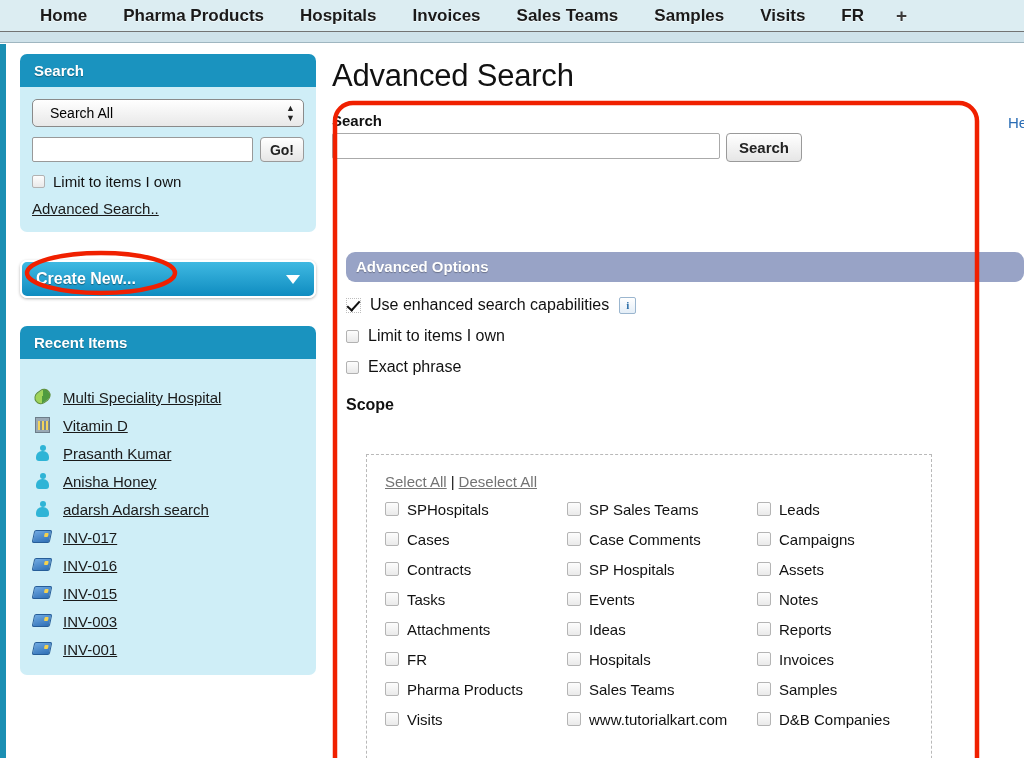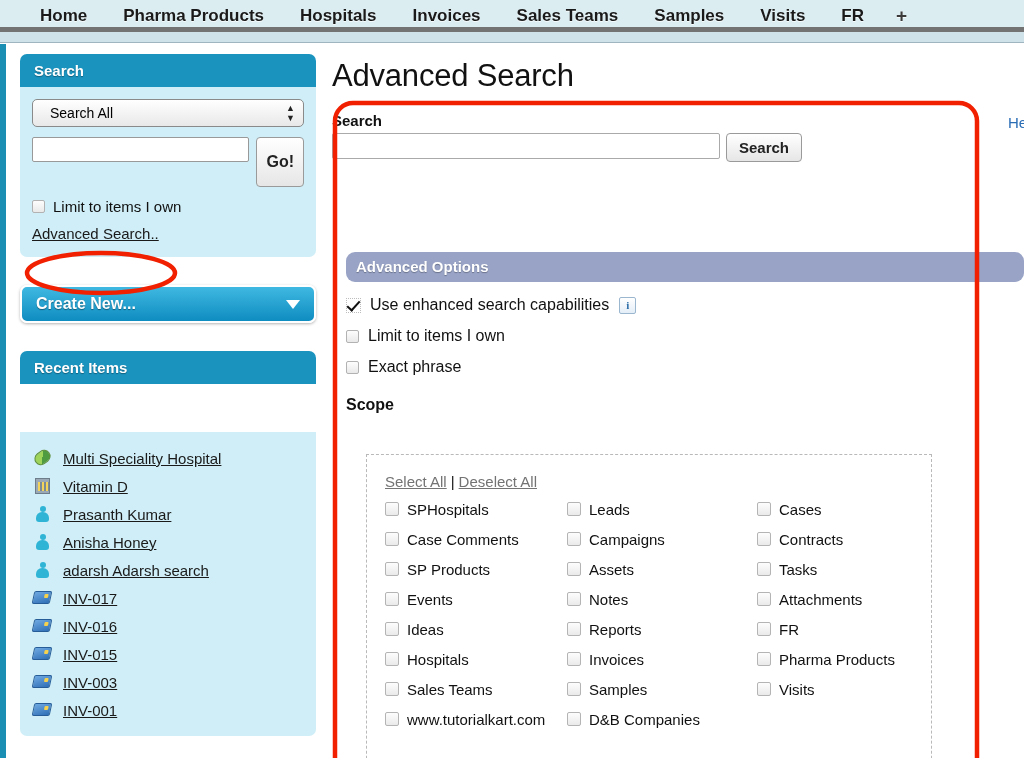--- a/index.html
+++ b/index.html
@@ -11,21 +11,21 @@
     background: #ffffff;
     font-family: "Liberation Sans", sans-serif;
     -webkit-font-smoothing: antialiased;
   }
 
   
   #topnav {
     position: absolute; left: 0; top: 0;
     width: 1024px; height: 32px;
     background: #dcedf2;
-    border-bottom: 5px solid #737373;
+    border-bottom: 1px solid #737373;
   }
   #topnav .tabs {
     display: flex; align-items: center;
     height: 32px; padding-left: 22px;
     gap: 0px;
   }
   .navtab {
     font-size: 17px; font-weight: bold;
     color: #1a1a1a;
     padding: 0 18px;
@@ -66,21 +66,21 @@
     color: #ffffff;
     font-size: 15px; font-weight: bold;
     padding: 8px 14px;
     text-shadow: 0 1px 1px rgba(0,0,0,.35);
   }
   .panel-body {
     background: #cfeef7;
     border-radius: 0 0 7px 7px;
     padding: 12px 12px 14px 12px;
   }
-  .panel-body.tight { padding: 12px 10px 12px 10px; margin-top: 48px; }
+  .panel-body.tight { padding: 24px 10px 12px 10px; }
 
   select.searchscope {
     width: 100%; height: 28px;
     font-size: 14px;
     font-family: "Liberation Sans", sans-serif;
     border: 1px solid #8a8a8a;
     border-radius: 5px;
     background: linear-gradient(#ffffff,#e8e8e8);
     padding: 2px 17px;
     appearance: none; -webkit-appearance: none;
@@ -94,22 +94,22 @@
   .searchrow { display: flex; gap: 7px; margin-top: 10px; }
   .searchrow input[type=text] {
     flex: 1 1 auto; height: 25px;
     border: 1px solid #999; border-radius: 2px;
     background: #fff; font-size: 14px; padding: 2px 4px;
     font-family: "Liberation Sans", sans-serif;
   }
   .btn {
     border: 1px solid #9a9a9a; border-radius: 4px;
     background: linear-gradient(#ffffff,#e6e6e6);
-    font-size: 16px; font-weight: bold; color: #222;
-    padding: 15px 9px; cursor: pointer;
+    font-size: 14px; font-weight: bold; color: #222;
+    padding: 3px 9px; cursor: pointer;
     font-family: "Liberation Sans", sans-serif;
   }
   .chkline { display: flex; align-items: center; margin-top: 11px; }
   .chkbox {
     width: 13px; height: 13px;
     border: 1px solid #b2b2b2; border-radius: 2px;
     background: linear-gradient(#fdfdfd,#e9e9e9);
     display: inline-block; flex: 0 0 auto;
   }
   .chklabel { font-size: 15px; color: #111; margin-left: 8px; }
@@ -417,41 +417,45 @@
     <div class="selectall">
       <a>Select All</a><span class="sep">|</span><a>Deselect All</a>
     </div>
     <div class="scopegrid" id="scopegrid">
         <div class="scopecell">
           <span class="cb"></span>
           <span class="tx">SPHospitals</span>
         </div>
         <div class="scopecell">
           <span class="cb"></span>
+          <span class="tx">SP Sales Teams</span>
+        </div>
+        <div class="scopecell">
+          <span class="cb"></span>
           <span class="tx">Leads</span>
         </div>
         <div class="scopecell">
           <span class="cb"></span>
           <span class="tx">Cases</span>
         </div>
         <div class="scopecell">
           <span class="cb"></span>
           <span class="tx">Case Comments</span>
         </div>
         <div class="scopecell">
           <span class="cb"></span>
           <span class="tx">Campaigns</span>
         </div>
         <div class="scopecell">
           <span class="cb"></span>
           <span class="tx">Contracts</span>
         </div>
         <div class="scopecell">
           <span class="cb"></span>
-          <span class="tx">SP Products</span>
+          <span class="tx">SP Hospitals</span>
         </div>
         <div class="scopecell">
           <span class="cb"></span>
           <span class="tx">Assets</span>
         </div>
         <div class="scopecell">
           <span class="cb"></span>
           <span class="tx">Tasks</span>
         </div>
         <div class="scopecell">

